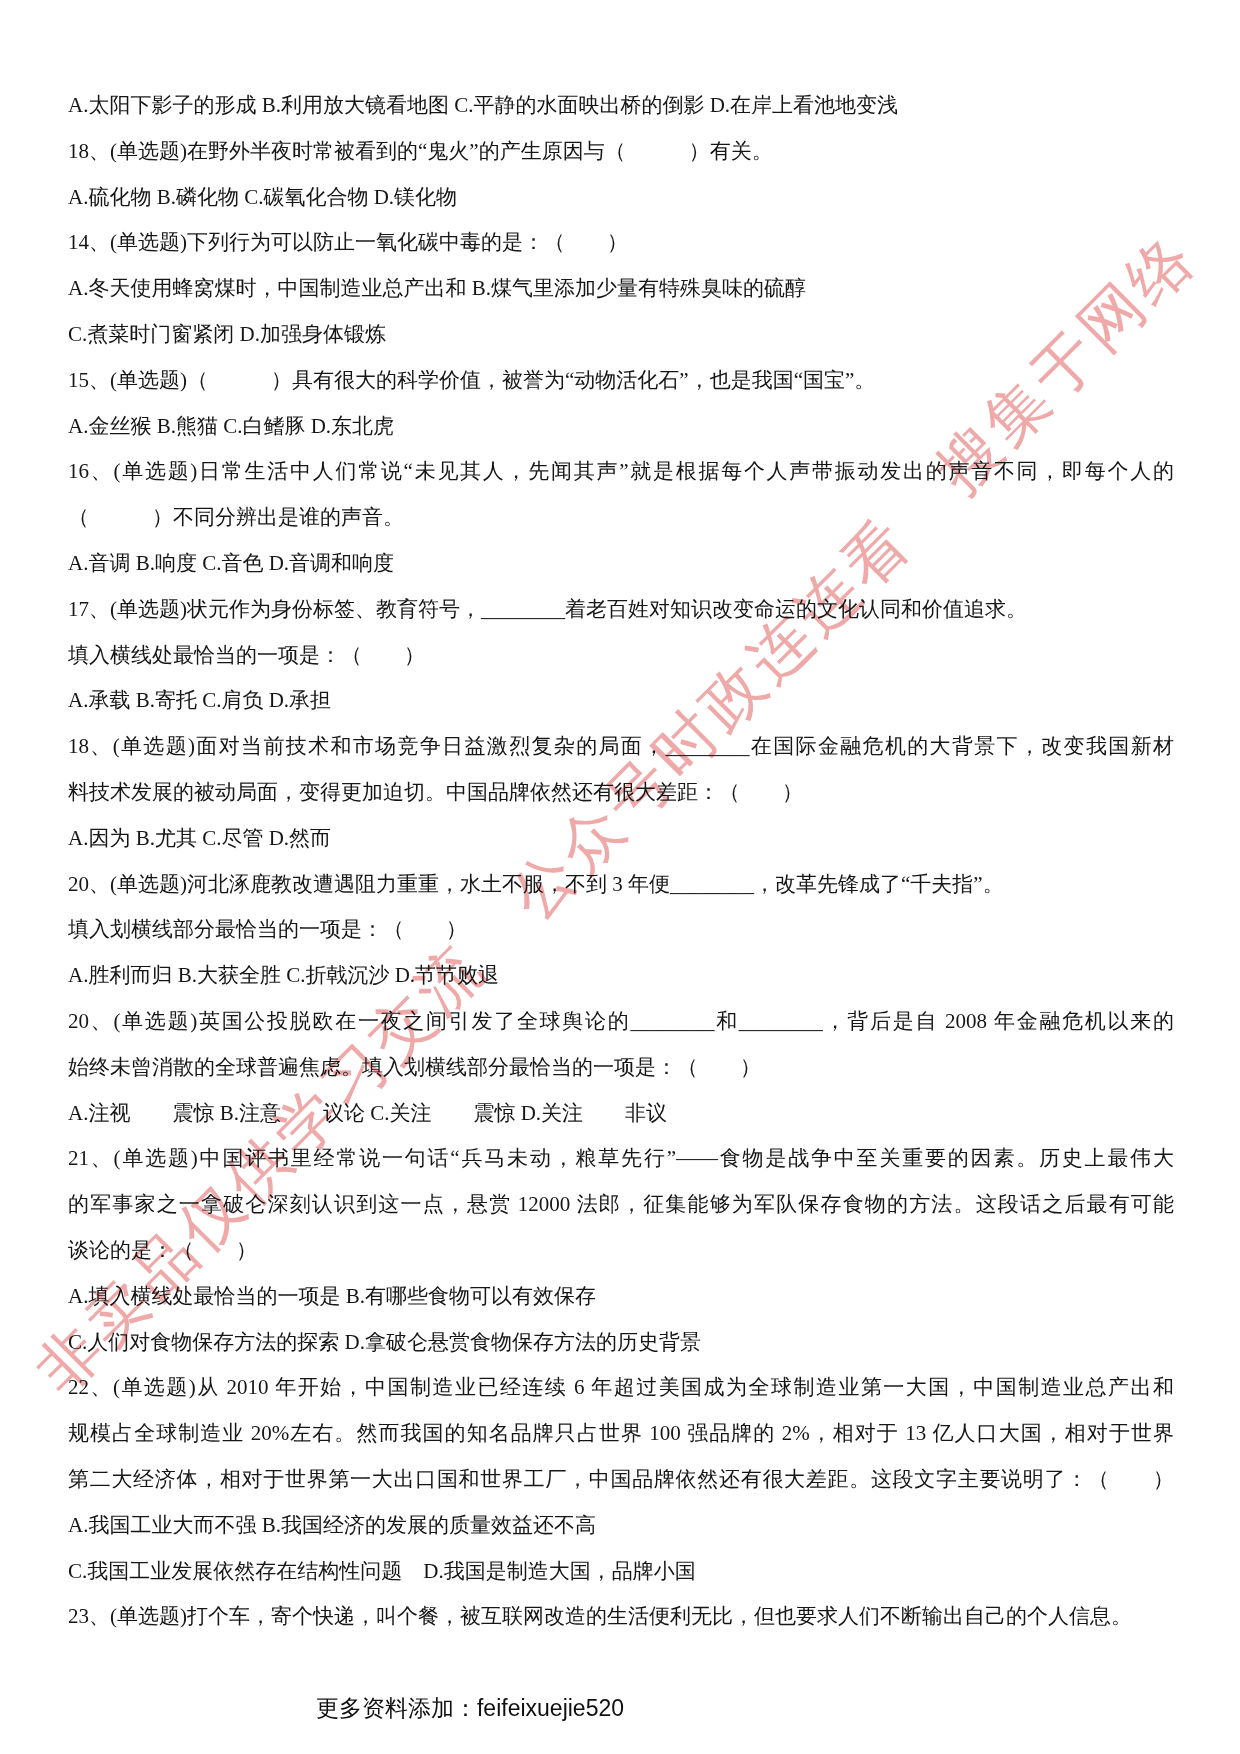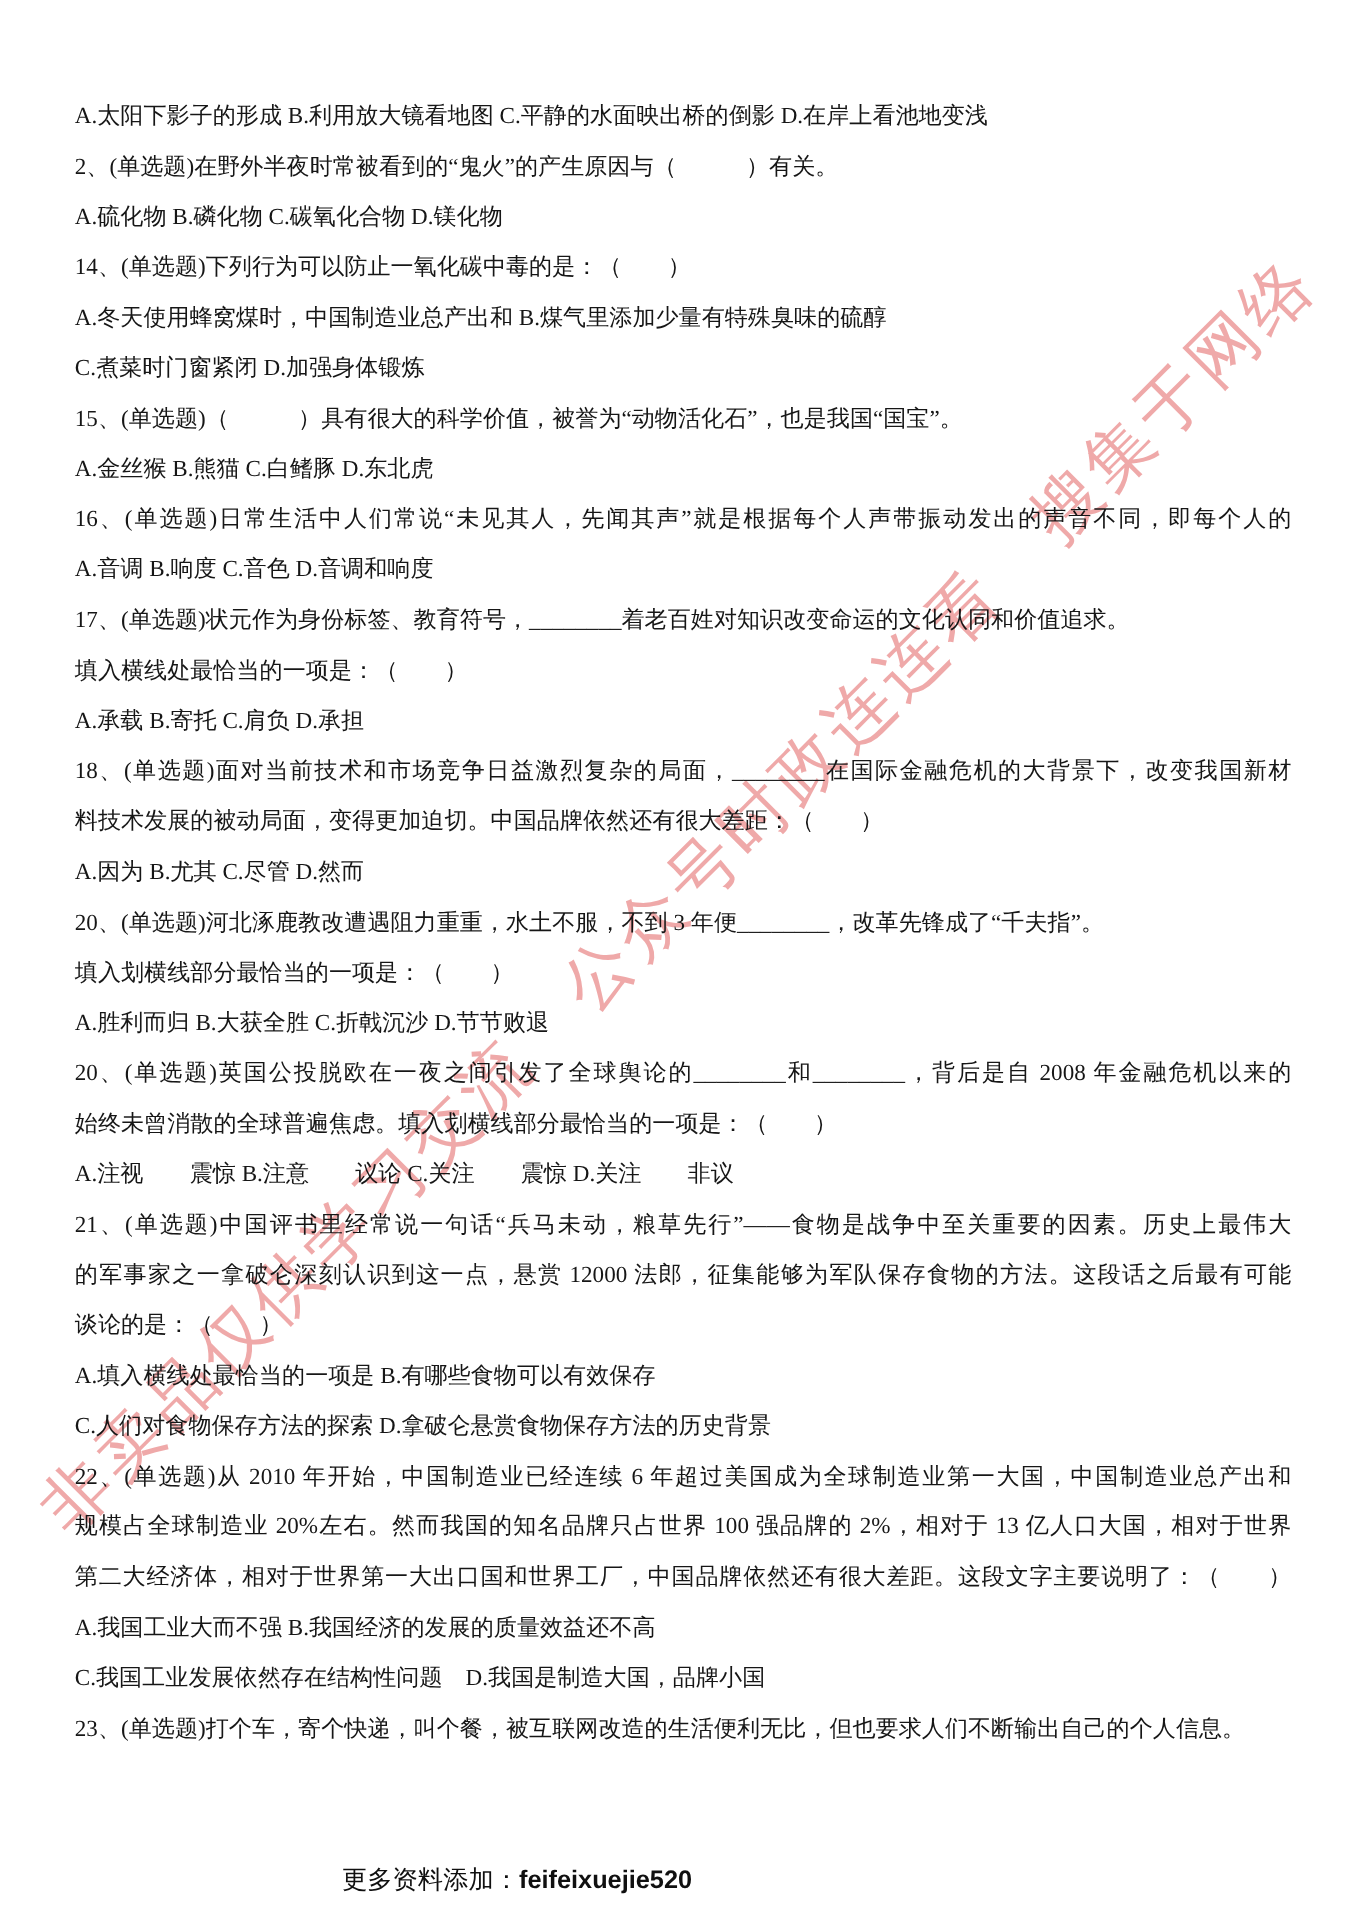--- a/index.html
+++ b/index.html
@@ -35,39 +35,40 @@
     pointer-events:none;
     font-family:"Liberation Serif","DejaVu Serif",serif;
   }
   .footer {
     position:absolute; left:0; top:1693px; width:940px;
     text-align:center;
     font-size:23px; color:#101010;
   }
   .footer .qq {
     font-family:"Liberation Sans","DejaVu Sans",sans-serif;
-    font-weight:bold;
+    font-weight:normal;
     margin-top:23px;
   }
 </style>
 </head>
 <body>
 
 <div class="watermark" style="color: rgba(226, 98, 98, 0.55);">非卖品仅供学习交流　公众号时政连连看　搜集于网络</div>
 
 <div class="doc">
     <div class="line">A.太阳下影子的形成 B.利用放大镜看地图 C.平静的水面映出桥的倒影 D.在岸上看池地变浅</div>
-    <div class="line">2、(单选题)在野外半夜时常被看到的“鬼火”的产生原因与（　　　）有关。</div>
+    <div class="line">18、(单选题)在野外半夜时常被看到的“鬼火”的产生原因与（　　　）有关。</div>
     <div class="line">A.硫化物 B.磷化物 C.碳氧化合物 D.镁化物</div>
     <div class="line">14、(单选题)下列行为可以防止一氧化碳中毒的是：（　　）</div>
     <div class="line">A.冬天使用蜂窝煤时，中国制造业总产出和 B.煤气里添加少量有特殊臭味的硫醇</div>
     <div class="line">C.煮菜时门窗紧闭 D.加强身体锻炼</div>
     <div class="line">15、(单选题)（　　　）具有很大的科学价值，被誉为“动物活化石”，也是我国“国宝”。</div>
     <div class="line">A.金丝猴 B.熊猫 C.白鳍豚 D.东北虎</div>
     <div class="line fill">16、(单选题)日常生活中人们常说“未见其人，先闻其声”就是根据每个人声带振动发出的声音不同，即每个人的</div>
+    <div class="line">（　　　）不同分辨出是谁的声音。</div>
     <div class="line">A.音调 B.响度 C.音色 D.音调和响度</div>
     <div class="line">17、(单选题)状元作为身份标签、教育符号，________着老百姓对知识改变命运的文化认同和价值追求。</div>
     <div class="line">填入横线处最恰当的一项是：（　　）</div>
     <div class="line">A.承载 B.寄托 C.肩负 D.承担</div>
     <div class="line fill">18、(单选题)面对当前技术和市场竞争日益激烈复杂的局面，________在国际金融危机的大背景下，改变我国新材</div>
     <div class="line">料技术发展的被动局面，变得更加迫切。中国品牌依然还有很大差距：（　　）</div>
     <div class="line">A.因为 B.尤其 C.尽管 D.然而</div>
     <div class="line">20、(单选题)河北涿鹿教改遭遇阻力重重，水土不服，不到 3 年便________，改革先锋成了“千夫指”。</div>
     <div class="line">填入划横线部分最恰当的一项是：（　　）</div>
     <div class="line">A.胜利而归 B.大获全胜 C.折戟沉沙 D.节节败退</div>

